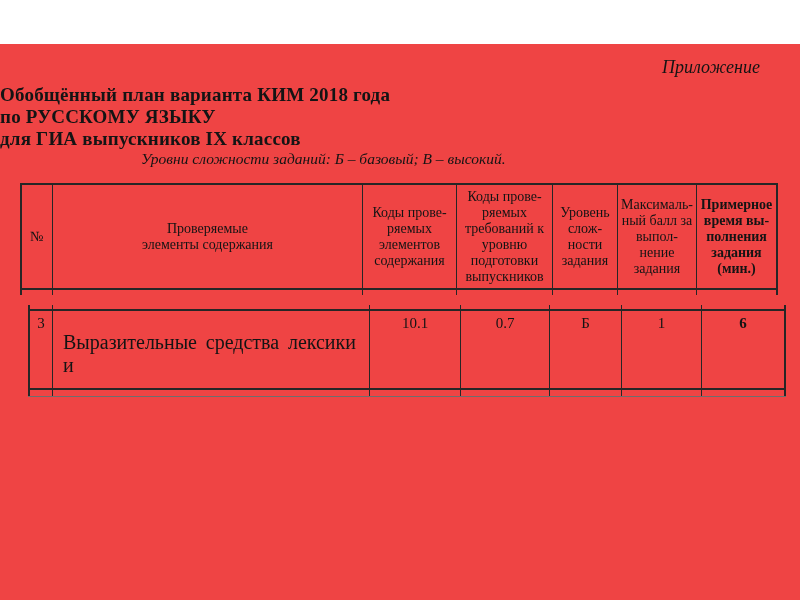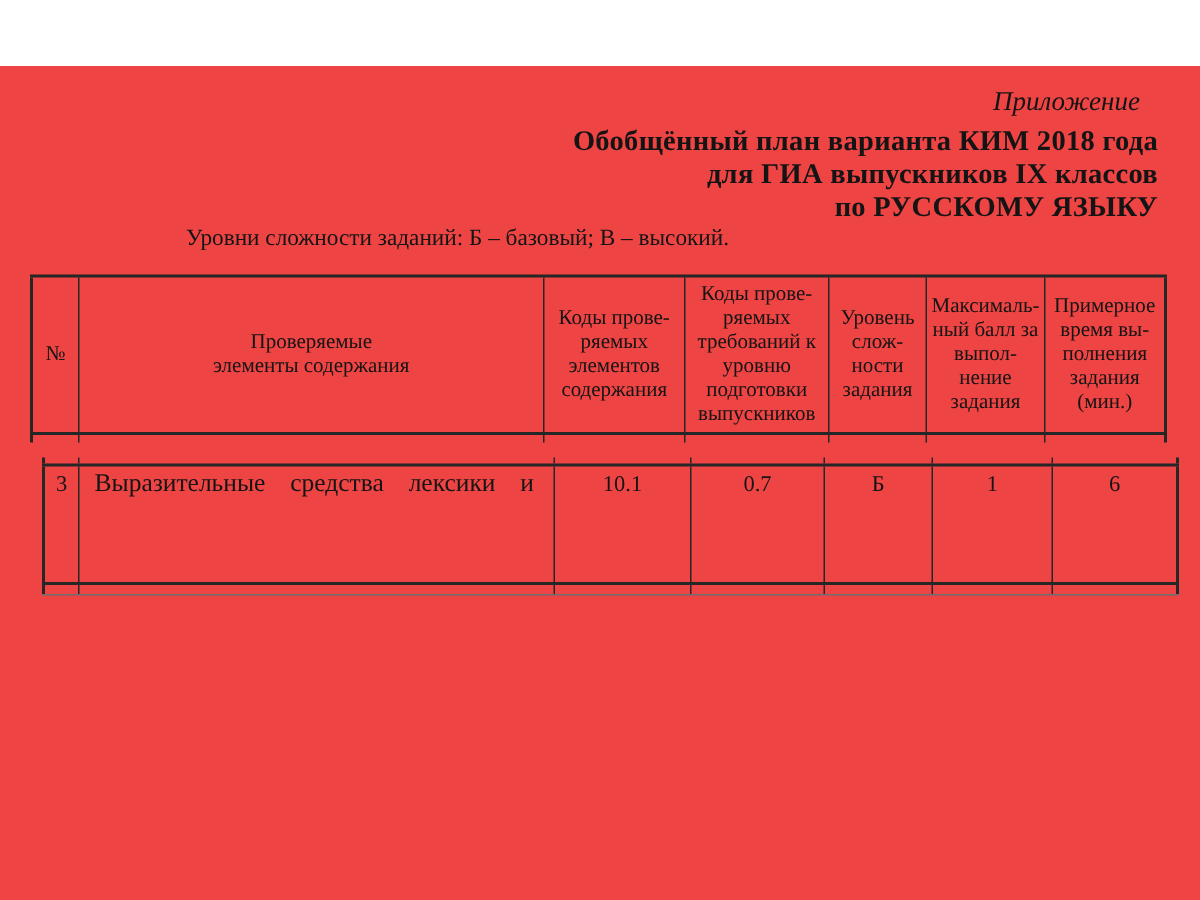--- a/index.html
+++ b/index.html
@@ -19,42 +19,43 @@
       top: 13px;
       right: 40px;
       font-style: italic;
       font-size: 18px;
     }
     .titles {
       position: absolute;
       top: 40px;
       left: 0;
       width: 772px;
-      text-align: right;
+      text-align: left;
       font-weight: bold;
       font-size: 19px;
       line-height: 22px;
       letter-spacing: 0.2px;
     }
     .subtitle {
       position: absolute;
       top: 106px;
-      left: 124px;
+      left: 141px;
+      font-style: italic;
       font-size: 15.5px;
       white-space: nowrap;
     }
     
     .tbl { position: absolute; }
     .trow { display: flex; }
     .tc {
       border-right: 1.5px solid #262626;
       overflow: hidden;
     }
     .tc:first-child { border-left: 2px solid #262626; }
-    .tc:last-child { border-right-width: 2px; }
+    .tc:last-child { border-right-width: 2px; font-weight: bold; }
 
     
     .header-tbl { top: 139px; left: 20px; }
     .hrow {
       height: 107px;
       border-top: 2px solid #262626;
       border-bottom: 2px solid #262626;
     }
     .th {
       display: flex;
@@ -94,37 +95,37 @@
     .d-c5 { width: 72px; }
     .d-c6 { width: 80px; }
     .d-c7 { width: 84px; }
 
     .dv {
       font-size: 15px;
       text-align: center;
       padding-top: 4px;
     }
     .content-cell {
-      font-size: 17px;
+      font-size: 20px;
       line-height: 22.5px;
-      padding: 0 13px 0 10px;
+      padding: 20px 13px 0 10px;
     }
     .jline { text-align: justify; text-align-last: justify; }
   </style>
 </head>
 <body>
 
 <div class="page">
 
   <div class="appendix">Приложение</div>
 
   <div class="titles">
     <div>Обобщённый план варианта КИМ 2018 года</div>
+    <div>по РУССКОМУ ЯЗЫКУ</div>
     <div>для ГИА выпускников IX классов</div>
-    <div>по РУССКОМУ ЯЗЫКУ</div>
   </div>
 
   <div class="subtitle">Уровни сложности заданий: Б – базовый; В – высокий.</div>
 
   <div class="tbl header-tbl">
     <div class="trow hrow">
       <div class="tc th h-c1">№</div>
       <div class="tc th h-c2">Проверяемые
 элементы содержания</div>
       <div class="tc th h-c3">Коды прове-

